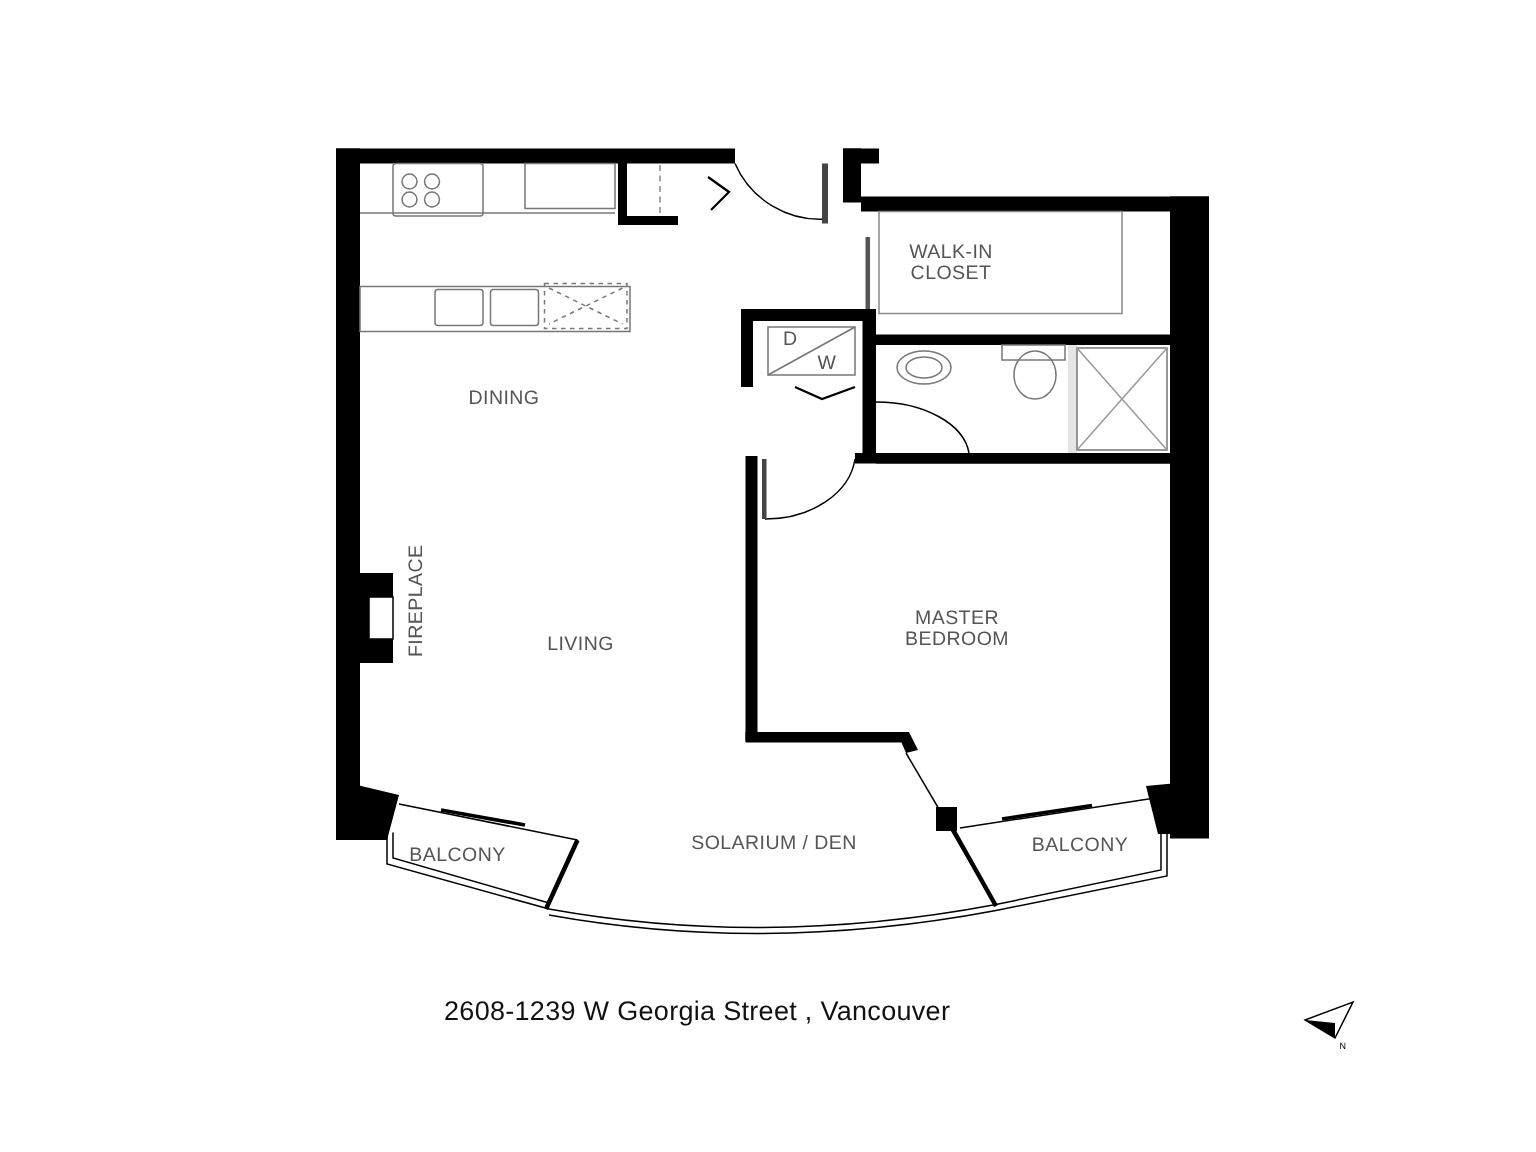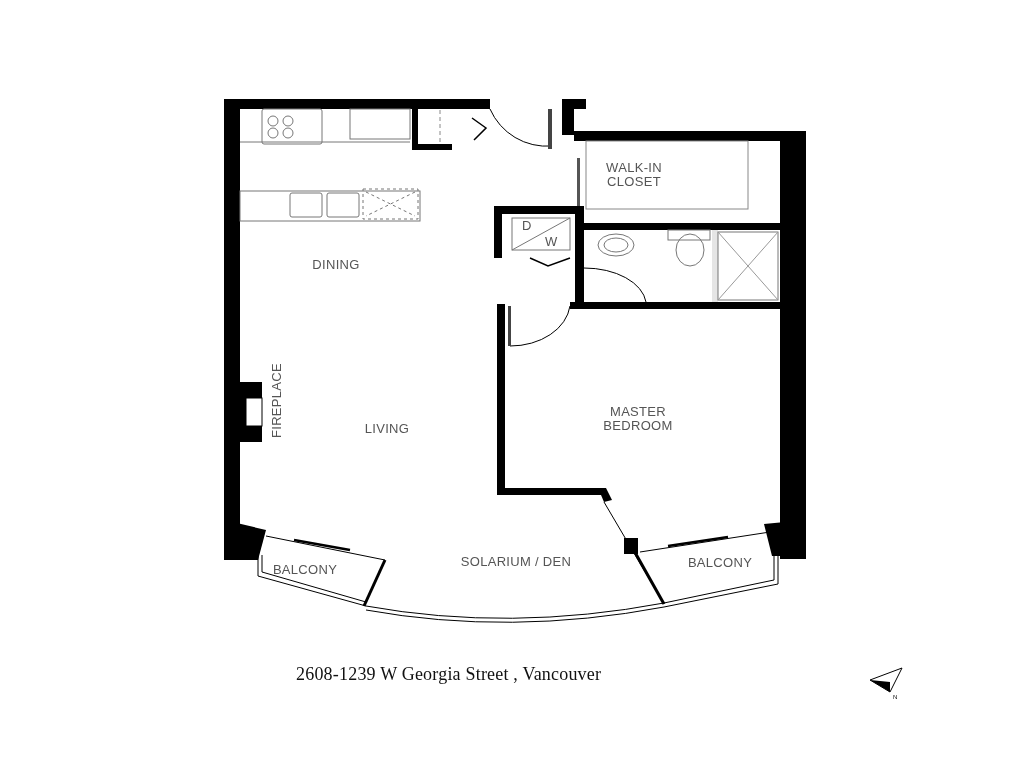--- a/index.html
+++ b/index.html
@@ -1,19 +1,19 @@
 <!DOCTYPE html>
 <html><head>
 <meta charset="utf-8">
 <style>
   html,body{margin:0;padding:0;background:#fff;}
   body{width:1024px;height:768px;position:relative;overflow:hidden;font-family:"Liberation Sans",sans-serif;}
   svg{position:absolute;left:0;top:0;}
   .lbl{font-family:"Liberation Sans",sans-serif;font-size:13px;fill:#555;letter-spacing:0.3px;}
-  .caption{position:absolute;left:296px;top:664px;font-size:18px;color:#111;font-family:Liberation Serif, serif;letter-spacing:0.2px;}
+  .caption{position:absolute;left:296px;top:664px;font-size:18px;color:#111;font-family:Liberation Sans, sans-serif;letter-spacing:0.2px;}
 </style>
 </head>
 <body>
 
 <svg width="1024" height="768" viewBox="0 0 1024 768">
 
   <g fill="#000">
     <rect x="224" y="99" width="16" height="460"></rect>
     <rect x="224" y="99" width="266" height="10"></rect>
     <rect x="562" y="99" width="12" height="36"></rect>

